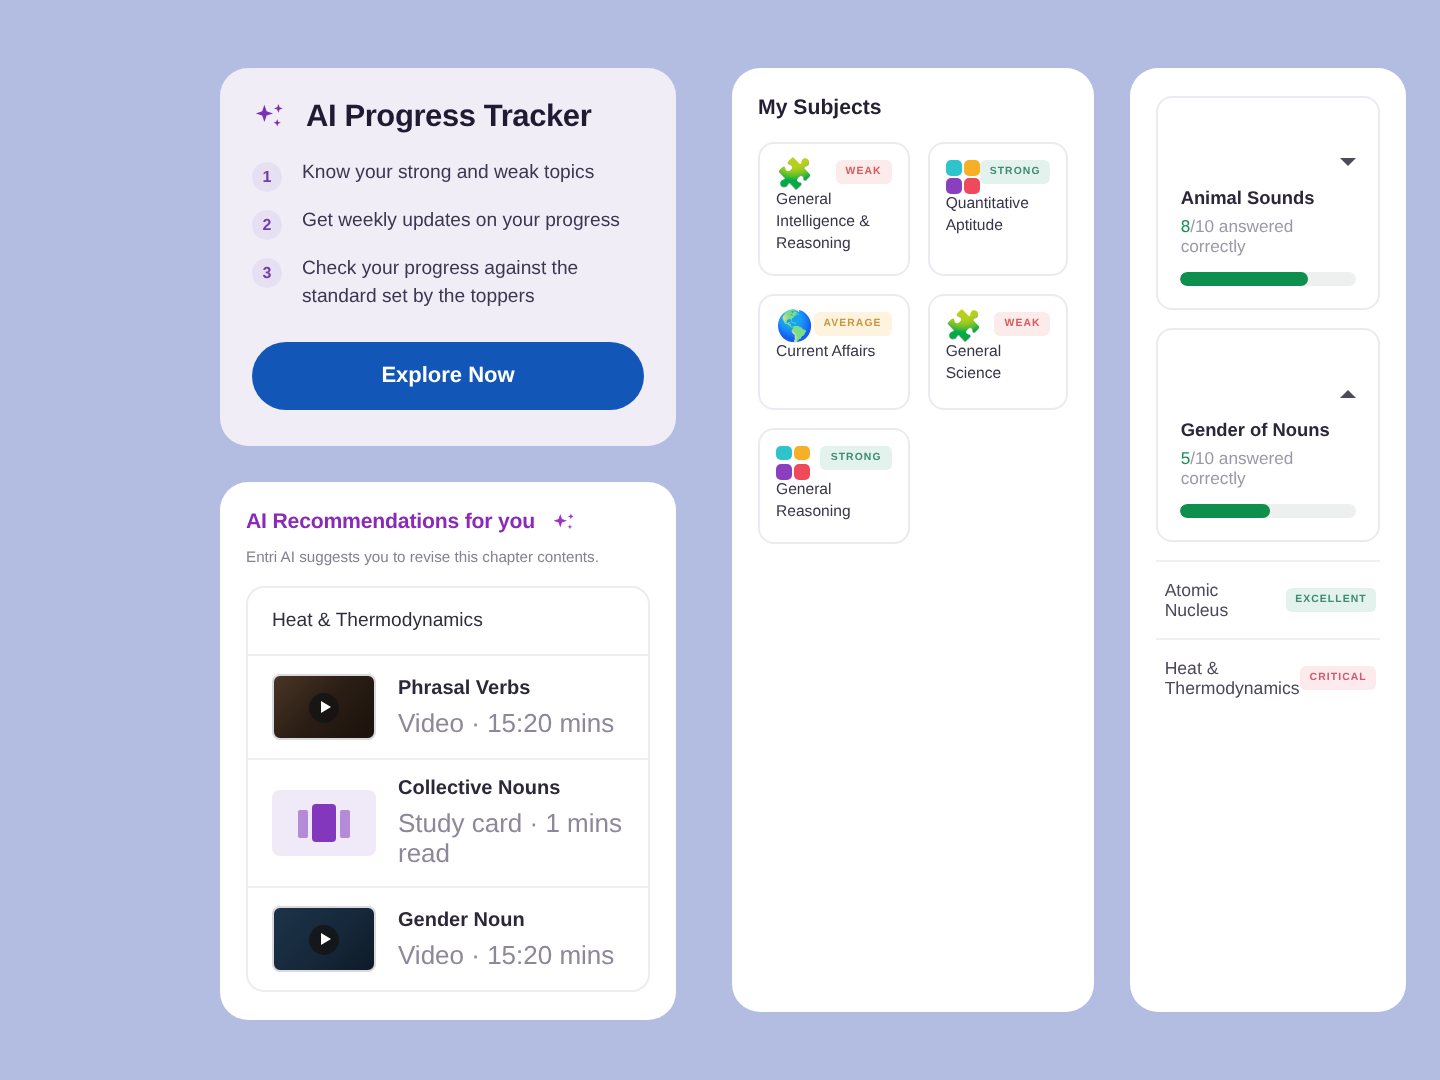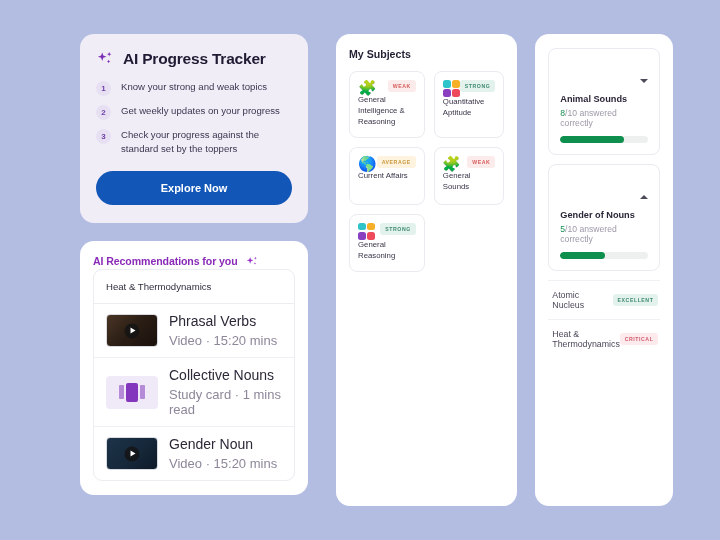--- a/index.html
+++ b/index.html
@@ -7,21 +7,21 @@
     width: 720px; height: 540px;
     background: #b3bde2;
     font-family: "Liberation Sans", sans-serif;
     overflow: hidden;
   }
   .page {
     position: relative;
     width: 720px; height: 540px;
     display: flex;
     gap: 28px;
-    padding: 34px 80px;
+    padding: 34px 110px;
   }
   .col-left { width: 228px; display: flex; flex-direction: column; gap: 18px; }
   .col-right { width: 232px; display: flex; flex-direction: row; gap: 18px; }
 
   
   .tracker-card {
     background: #f1edf7;
     border-radius: 14px;
     padding: 16px 16px 18px 16px;
   }
@@ -79,21 +79,21 @@
     background: rgba(20,20,20,0.82);
     display: flex; align-items: center; justify-content: center;
   }
   .play:after {
     content: ""; width: 0; height: 0;
     border-left: 5px solid #fff;
     border-top: 3.2px solid transparent; border-bottom: 3.2px solid transparent;
     margin-left: 1.5px;
   }
   .rec-item-txt { min-width: 0; }
-  .rec-item-title { font-size: 14px; color: #2d2838; margin-bottom: 4px; }
+  .rec-item-title { font-size: 10px; color: #2d2838; margin-bottom: 4px; font-weight: bold; }
   .rec-item-meta { font-size: 13px; color: #8d8799; }
 
   
   .panel { background: #fff; border-radius: 14px; padding: 14px 13px; }
   .panel-title { font-size: 10.6px; font-weight: bold; color: #241f33; margin-bottom: 11px; }
   .subject-grid { display: grid; grid-template-columns: 1fr 1fr; gap: 9px; }
   .subject-card {
     border: 1px solid #eaeaf0; border-radius: 8px;
     padding: 8px 8px 9px 8px; min-height: 58px;
     display: flex; flex-direction: column;
@@ -179,20 +179,21 @@
       <div class="rec-head">
         <span class="rec-title">AI Recommendations for you</span>
         <span class="sparkle" style="width:14px;height:14px">
           <svg viewBox="0 0 18 18" width="14" height="14">
             <path d="M6.6 2.6 L7.7 5.8 L10.9 6.9 L7.7 8.0 L6.6 11.2 L5.5 8.0 L2.3 6.9 L5.5 5.8 Z" fill="#9b34c9"></path>
             <path d="M13.4 2.2 L13.9 3.6 L15.3 4.1 L13.9 4.6 L13.4 6.0 L12.9 4.6 L11.5 4.1 L12.9 3.6 Z" fill="#9b34c9"></path>
             <path d="M12.8 9.2 L13.2 10.4 L14.4 10.8 L13.2 11.2 L12.8 12.4 L12.4 11.2 L11.2 10.8 L12.4 10.4 Z" fill="#9b34c9"></path>
           </svg>
         </span>
       </div>
+      <div class="rec-sub">Entri AI suggests you to revise this chapter contents.</div>
 
       <div class="rec-box">
         <div class="rec-chapter">Heat &amp; Thermodynamics</div>
 
         <div class="rec-item">
           <div class="thumb thumb-video-a">
             <span class="play"></span>
           </div>
           <div class="rec-item-txt">
             <div class="rec-item-title">Phrasal Verbs</div>
@@ -259,21 +260,21 @@
             <span class="tag tag-average">AVERAGE</span>
           </div>
           <div class="subject-name">Current Affairs</div>
         </div>
 
         <div class="subject-card">
           <div class="subject-top">
             <span class="subj-icon">🧩</span>
             <span class="tag tag-weak">WEAK</span>
           </div>
-          <div class="subject-name">General Sounds</div>
+          <div class="subject-name">General Science</div>
         </div>
 
         <div class="subject-card">
           <div class="subject-top">
             <span class="grid-icon">
               <i style="background:#2ec4c9"></i>
                 <i style="background:#f5b027"></i>
                 <i style="background:#8a3fc0"></i>
                 <i style="background:#ef4a5c"></i>
             </span>

